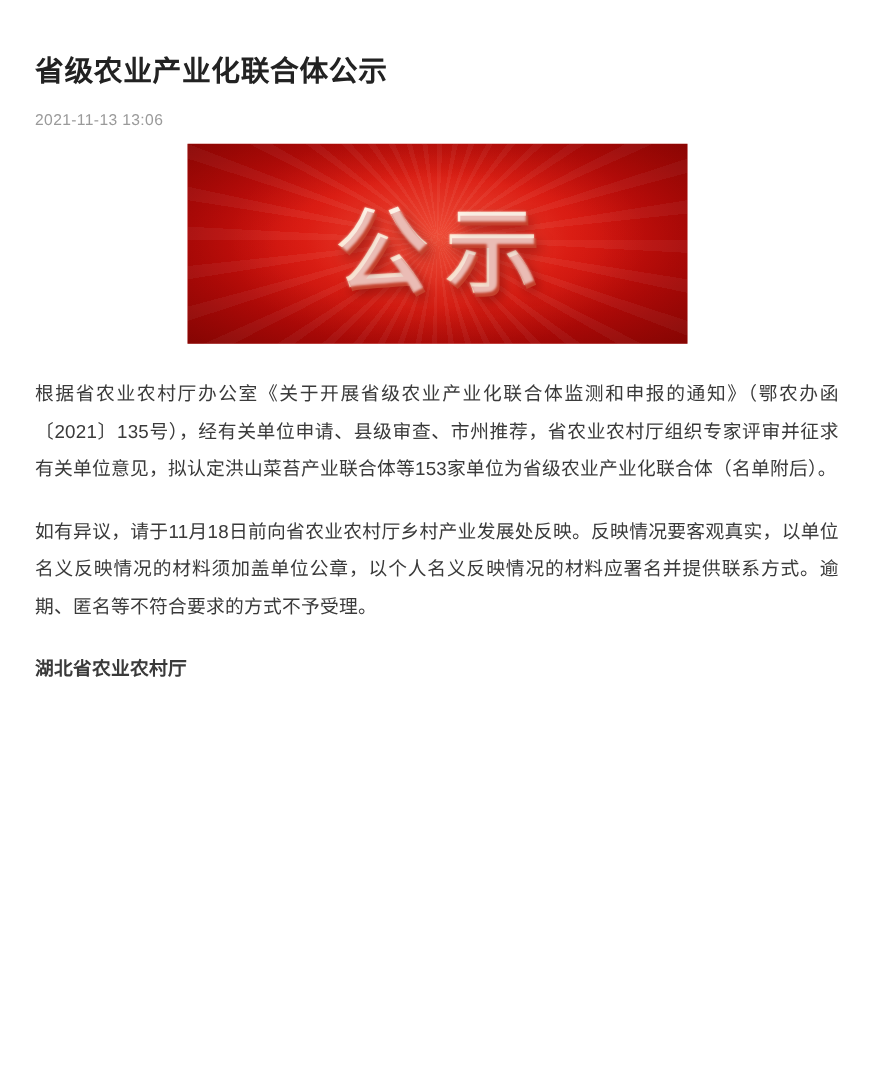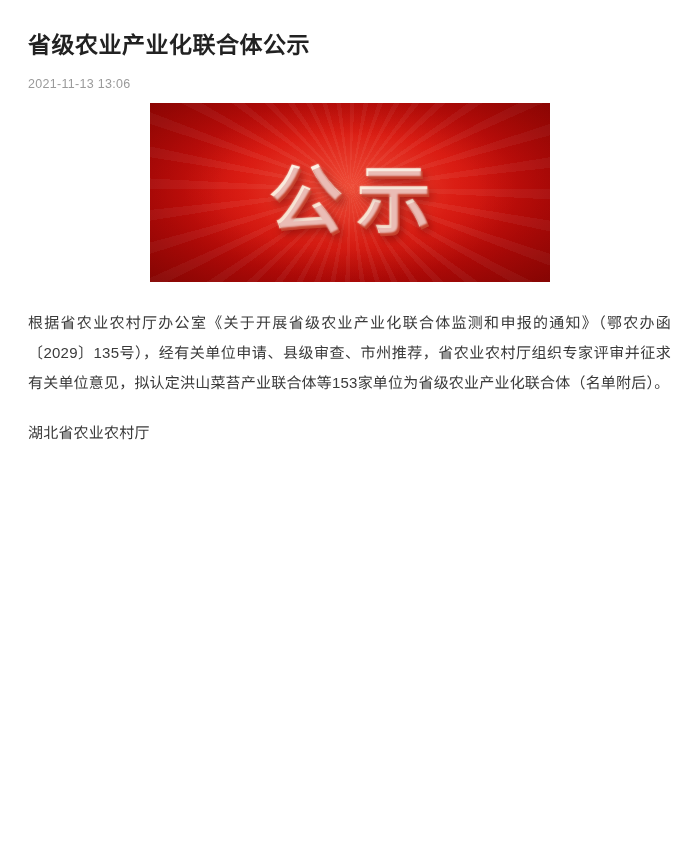--- a/index.html
+++ b/index.html
@@ -18,39 +18,39 @@
     width: 699px;
     box-sizing: border-box;
     padding: 26px 28px 30px 28px;
     background: #ffffff;
   }
   .article-title {
     font-size: 23px;
     line-height: 1.35;
     font-weight: bold;
     color: #222222;
-    margin: 4px 0 16px 0;
+    margin: 16px 0 16px 0;
     letter-spacing: 0.5px;
   }
   .article-meta {
     font-size: 12.5px;
     color: #9a9a9a;
     margin: 0 0 12px 0;
     letter-spacing: 0.3px;
   }
   .figure-wrap {
     text-align: center;
     margin: 0 0 26px 0;
   }
   .notice-banner {
     position: relative;
     display: block;
     margin: 0 auto;
     width: 400px;
-    height: 179px;
+    height: 160px;
     border: 0;
     overflow: hidden;
     background: radial-gradient(ellipse at 50% 45%, #e8231f 0%, #d6130f 38%, #b80b08 70%, #9d0704 100%);
   }
   .notice-banner .rays {
     position: absolute;
     inset: 0;
     background:
       repeating-conic-gradient(from 0deg at 50% 48%,
         rgba(255,255,255,0.055) 0deg 3deg,
@@ -99,20 +99,21 @@
     color: #3a3a3a;
     margin: 0 0 20px 0;
     text-align: justify;
     letter-spacing: 0.2px;
   }
   .body-text p:last-child {
     margin-bottom: 0;
   }
   .sig-line {
     margin-bottom: 16px !important;
+    font-weight: bold;
   }
 </style>
 </head>
 <body>
 
 <div class="page">
 
   <h1 class="article-title">省级农业产业化联合体公示</h1>
 
   <div class="article-meta">2021-11-13 13:06</div>
@@ -120,17 +121,18 @@
   <div class="figure-wrap">
     <div class="notice-banner">
       <div class="rays"></div>
       <div class="glow"></div>
       <div class="vignette"></div>
       <div class="banner-text">公示</div>
     </div>
   </div>
 
   <div class="body-text">
-    <p>根据省农业农村厅办公室《关于开展省级农业产业化联合体监测和申报的通知》（鄂农办函〔2029〕135号），经有关单位申请、县级审查、市州推荐，省农业农村厅组织专家评审并征求有关单位意见，拟认定洪山菜苔产业联合体等153家单位为省级农业产业化联合体（名单附后）。</p>
+    <p>根据省农业农村厅办公室《关于开展省级农业产业化联合体监测和申报的通知》（鄂农办函〔2021〕135号），经有关单位申请、县级审查、市州推荐，省农业农村厅组织专家评审并征求有关单位意见，拟认定洪山菜苔产业联合体等153家单位为省级农业产业化联合体（名单附后）。</p>
+    <p>如有异议，请于11月18日前向省农业农村厅乡村产业发展处反映。反映情况要客观真实，以单位名义反映情况的材料须加盖单位公章，以个人名义反映情况的材料应署名并提供联系方式。逾期、匿名等不符合要求的方式不予受理。</p>
     <p class="sig-line">湖北省农业农村厅</p>
   </div>
 
 </div>
 
 </body></html>

